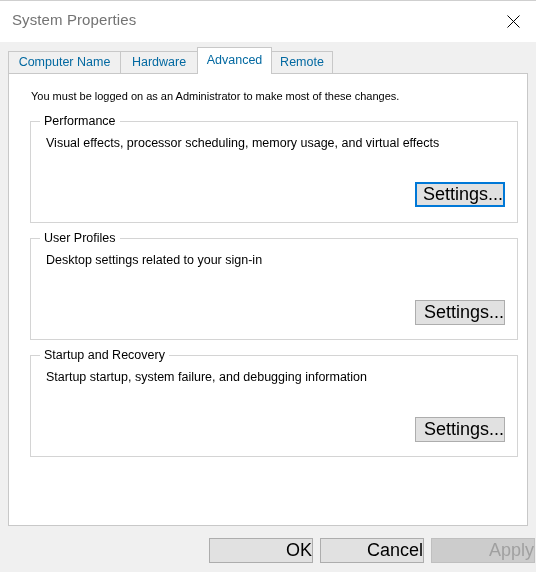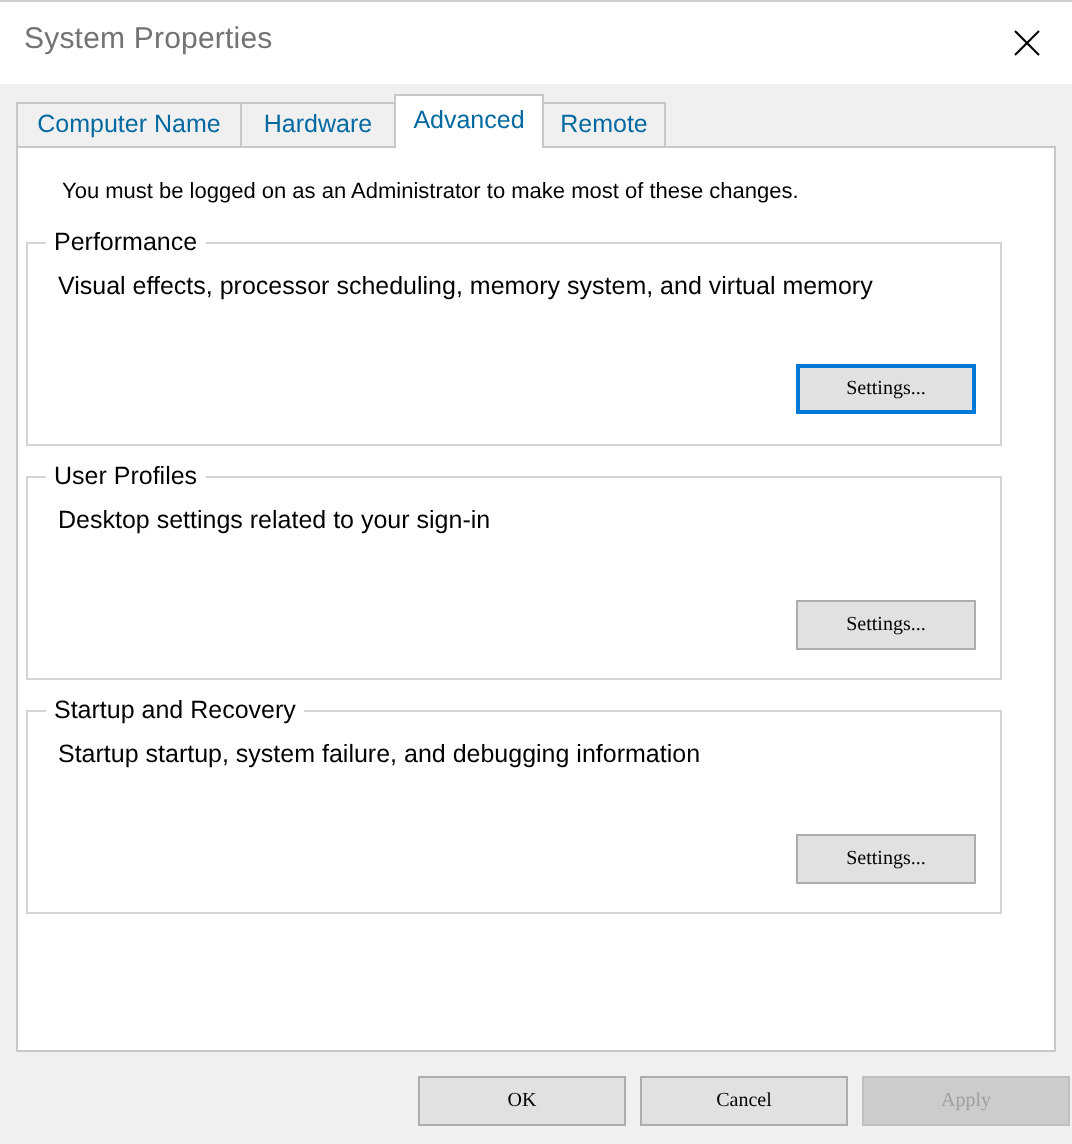--- a/index.html
+++ b/index.html
@@ -105,21 +105,21 @@
     left: 22px;
     top: 16px;
     font-size: 11px;
     color: #000000;
     white-space: nowrap;
   }
 
   
   .groupbox {
     position: absolute;
-    left: 4px;
+    left: 21px;
     width: 488px;
     border: 1px solid #d4d4d4;
     box-sizing: border-box;
     background: transparent;
   }
   .group-legend {
     position: absolute;
     left: 9px;
     top: -8px;
     background: #ffffff;
@@ -136,24 +136,24 @@
     color: #000000;
     white-space: nowrap;
   }
 
   
   .btn {
     position: absolute;
     background: #e1e1e1;
     border: 1px solid #adadad;
     box-sizing: border-box;
-    font-family: Liberation Serif, serif;
-    font-size: 10px;
-    color: #000000;
-    text-align: center;
+    font-family: Liberation Sans, sans-serif;
+    font-size: 18px;
+    color: #000000;
+    text-align: right;
     cursor: default;
     padding: 0;
     white-space: nowrap;
   }
   .btn.focused {
     border: 2px solid #0078d7;
   }
   .btn.disabled {
     background: #cccccc;
     border-color: #bfbfbf;
@@ -225,21 +225,21 @@
     <div class="tab selected" style="left:197px; width:75px;">Advanced</div>
     <div class="tab" style="left:271px; width:62px;">Remote</div>
   </div>
 
   <div id="panel">
 
     <div id="intro-text">You must be logged on as an Administrator to make most of these changes.</div>
 
     <div class="groupbox" style="top:47px; height:102px;">
       <div class="group-legend">Performance</div>
-      <div class="group-desc">Visual effects, processor scheduling, memory system, and virtual memory</div>
+      <div class="group-desc">Visual effects, processor scheduling, memory usage, and virtual effects</div>
       <button class="btn settings-btn focused" style="top:60px;">Settings...</button>
     </div>
 
     <div class="groupbox" style="top:164px; height:102px;">
       <div class="group-legend">User Profiles</div>
       <div class="group-desc">Desktop settings related to your sign-in</div>
       <button class="btn settings-btn" style="top:61px;">Settings...</button>
     </div>
 
     <div class="groupbox" style="top:281px; height:102px;">

